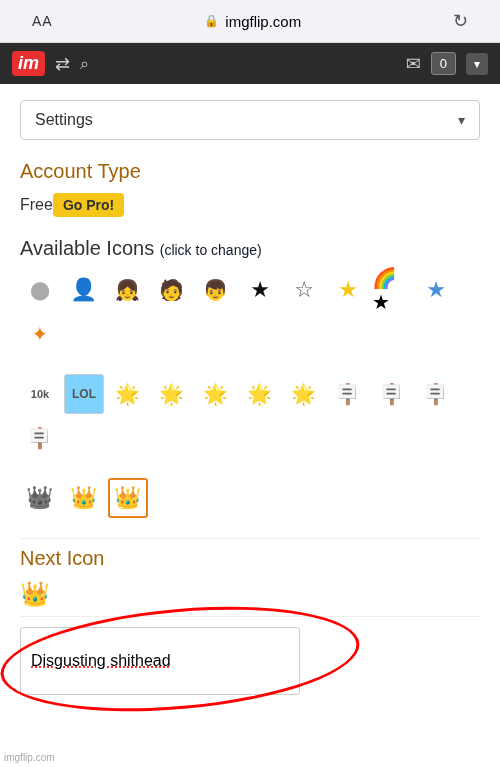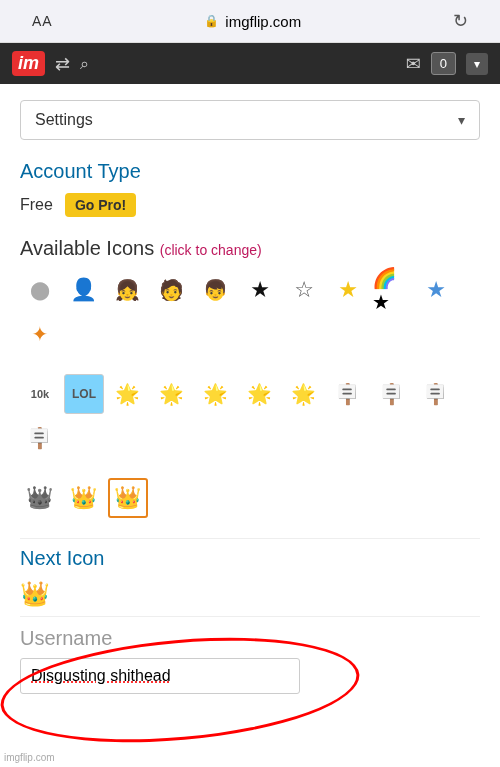--- a/index.html
+++ b/index.html
@@ -115,30 +115,30 @@
       margin-bottom: 20px;
       cursor: pointer;
       background: white;
     }
     .settings-label { font-size: 16px; color: #333; }
     .settings-arrow { font-size: 14px; color: #555; }
 
     
     .section-title {
       font-size: 20px;
-      color: #0369a1;
+      color: #a16207;
       font-weight: 400;
       margin-bottom: 10px;
     }
 
     
     .account-type-row {
       display: flex;
       align-items: center;
-      gap: 12px;
+      gap: 0;
       margin-bottom: 20px;
     }
     .account-free-text { font-size: 16px; color: #333; }
     .go-pro-btn {
       background: #f5c518;
       color: #333;
       border: none;
       padding: 4px 10px;
       border-radius: 4px;
       font-size: 14px;
@@ -148,21 +148,21 @@
 
     
     .available-icons-title {
       font-size: 20px;
       color: #333;
       font-weight: 400;
       margin-bottom: 10px;
     }
     .click-to-change {
       font-size: 14px;
-      color: #be185d;
+      color: #0f172a;
       font-weight: 400;
     }
     .icons-grid {
       display: flex;
       flex-wrap: wrap;
       gap: 4px;
       margin-bottom: 20px;
     }
     .icon-item {
       width: 40px;
@@ -210,21 +210,21 @@
       font-size: 20px;
       color: #999;
       font-weight: 400;
       margin-bottom: 8px;
     }
     .username-input-wrapper {
       position: relative;
     }
     .username-input {
       width: 280px;
-      padding: 8px 10px;
+      padding: 24px 10px;
       font-size: 16px;
       border: 1px solid #ccc;
       border-radius: 3px;
       outline: none;
       text-decoration-line: underline;
       text-decoration-style: dotted;
       text-decoration-color: red;
     }
 
     
@@ -338,21 +338,20 @@
   <div class="next-icon-section">
     <div class="section-title">Next Icon</div>
     <div class="next-icon-row">
       <span class="next-icon-crown">👑</span>
     </div>
   </div>
 
   <div class="divider"></div>
 
   <div class="username-section">
-    <div class="username-title">Username</div>
     <div class="username-input-wrapper">
       <input class="username-input" type="text" value="Disgusting shithead" style="">
       <div class="red-circle-overlay"></div>
     </div>
   </div>
 
 </div>
 
 <div class="watermark">imgflip.com</div>
 

